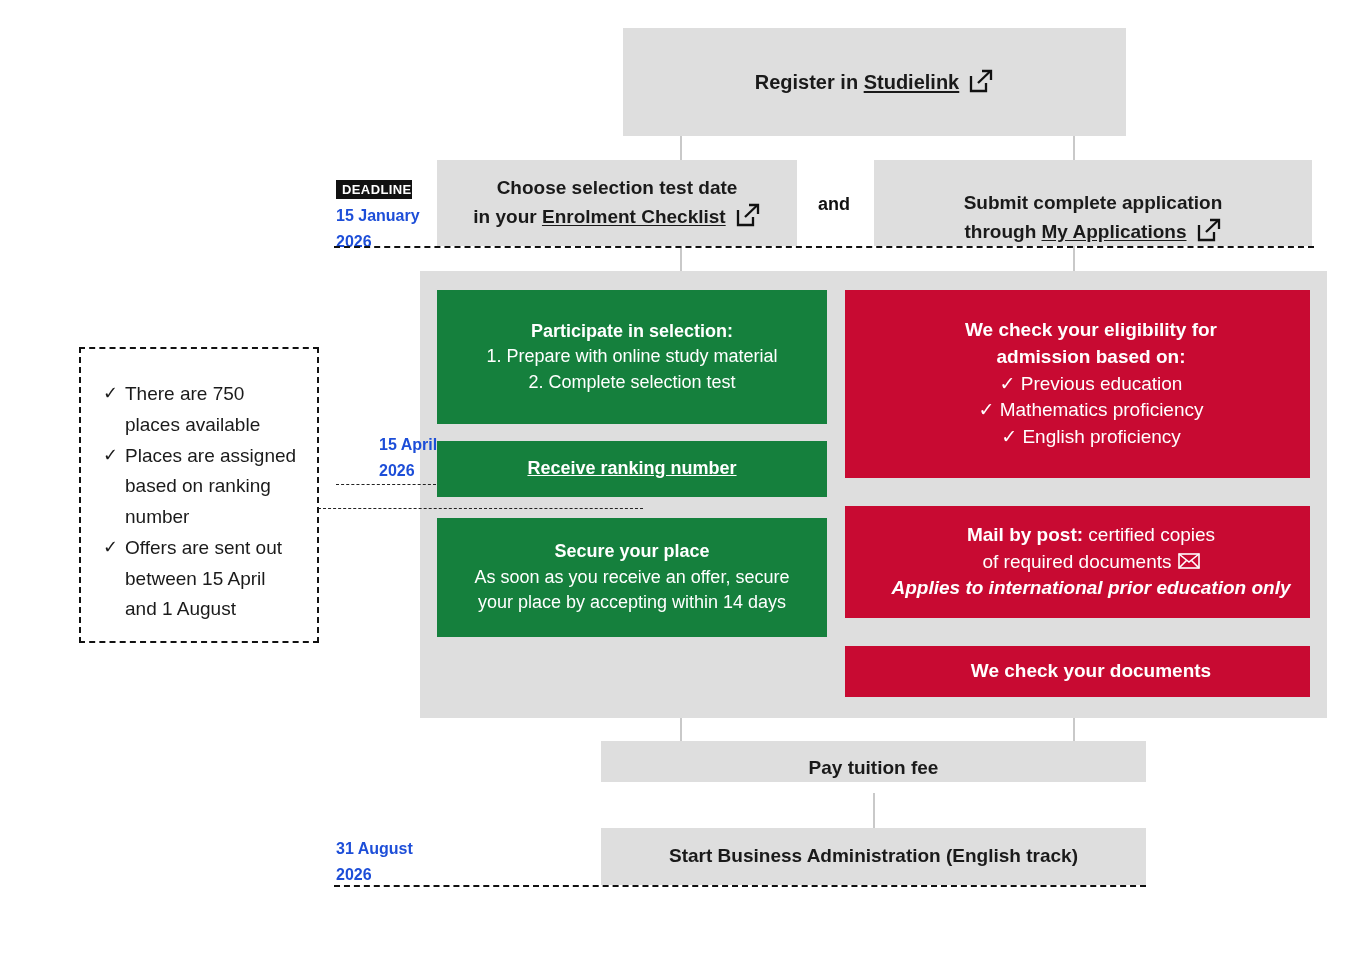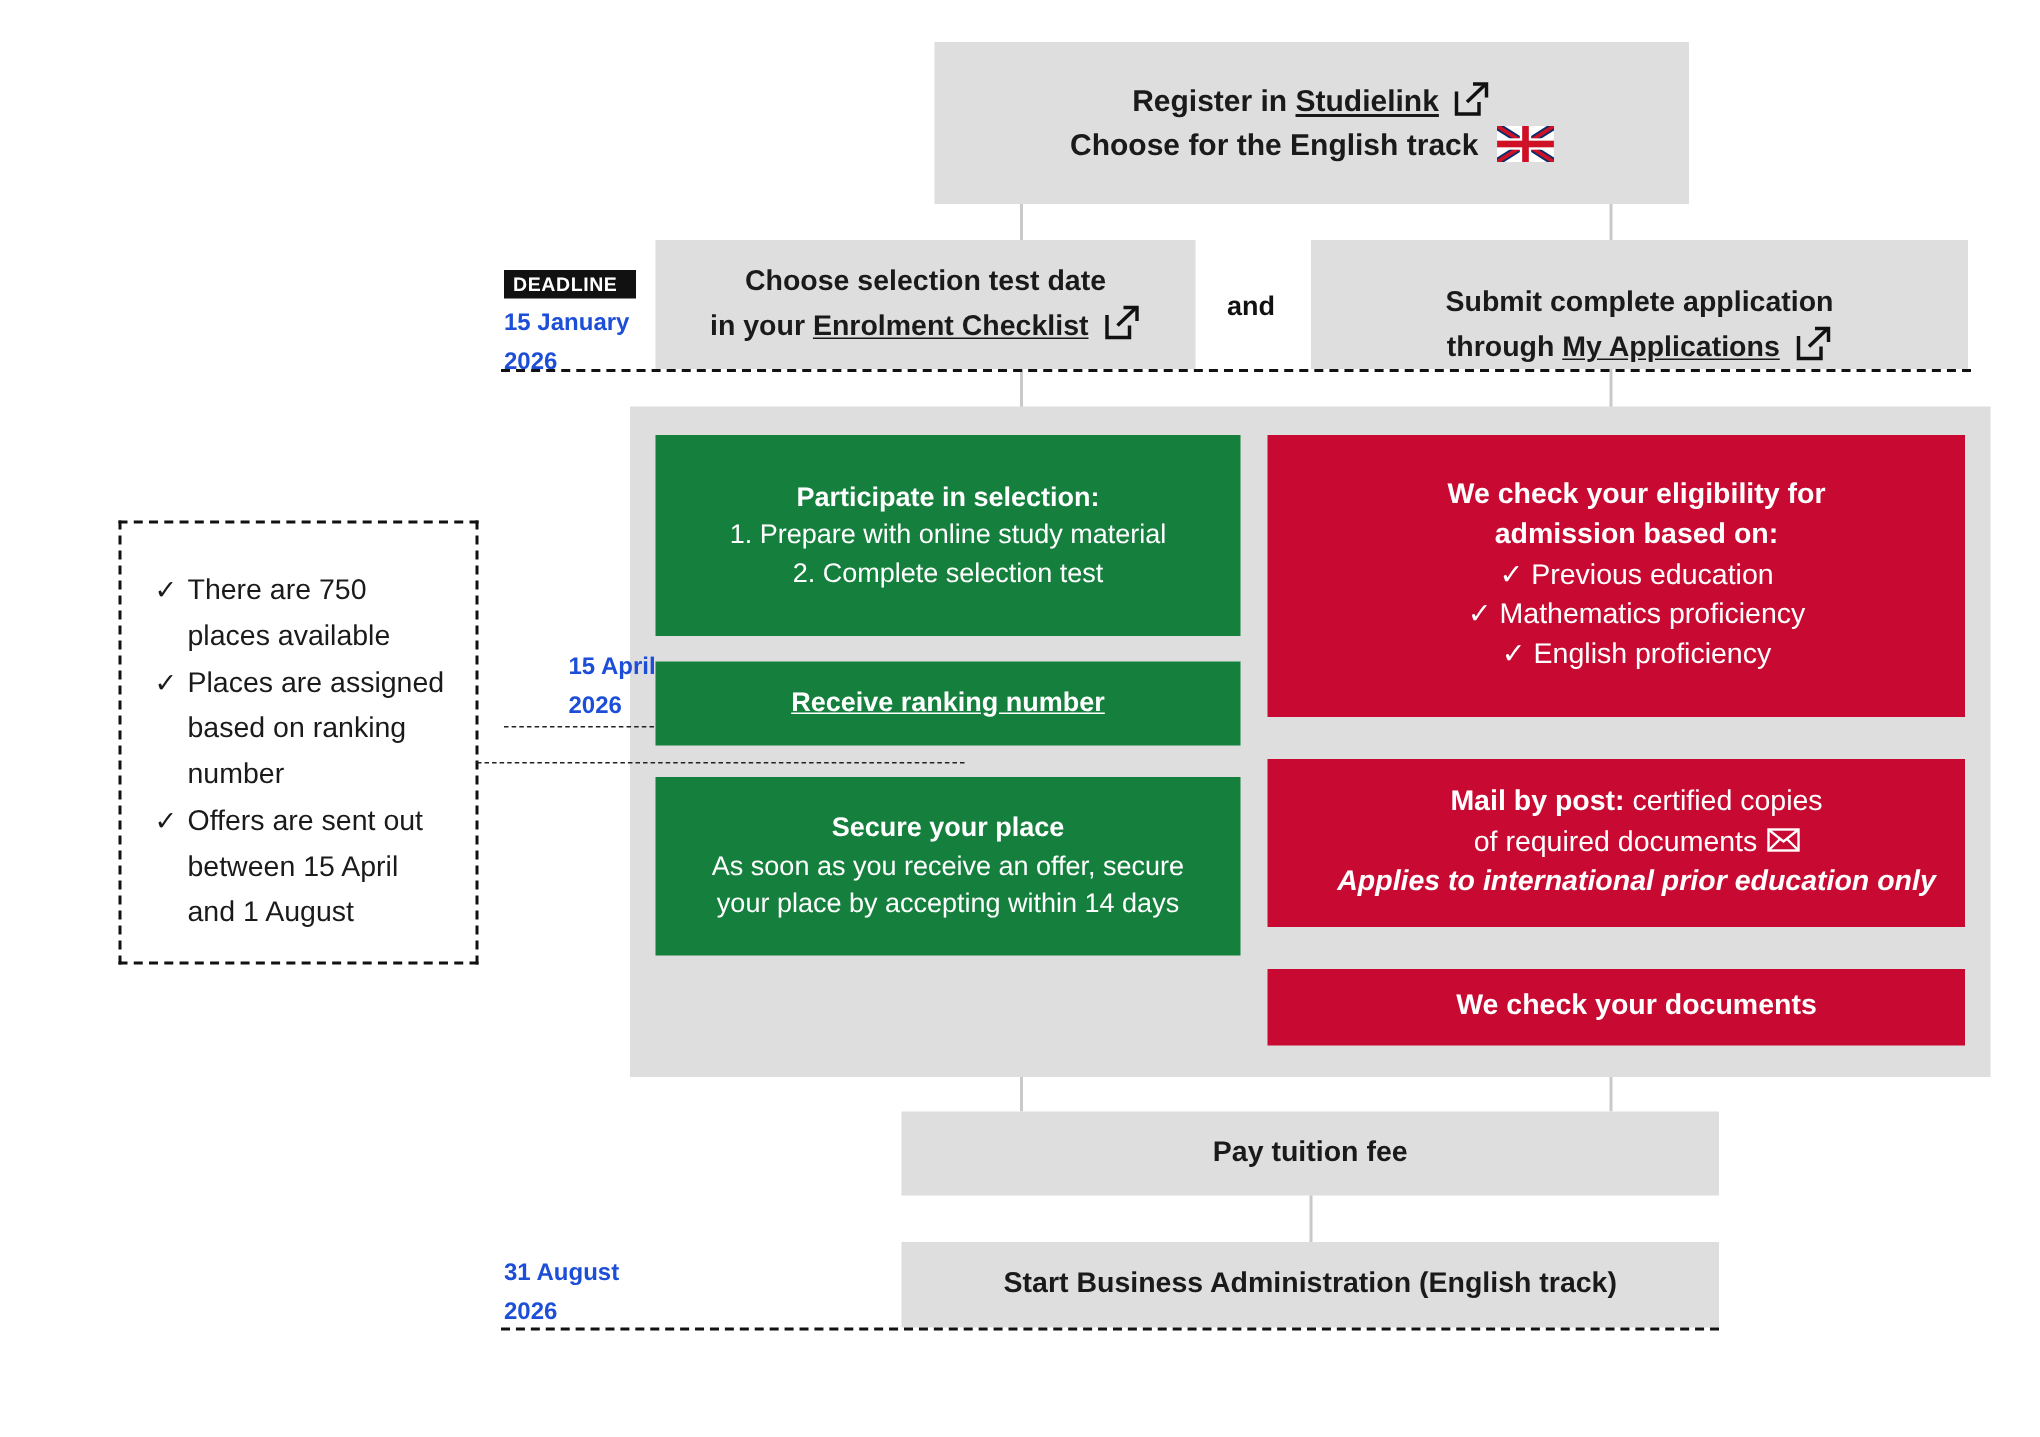--- a/index.html
+++ b/index.html
@@ -73,21 +73,21 @@
   }
 
   
   .deadline-badge{
     position:absolute;
     background:#111111;
     color:#ffffff;
     font-size:13px;
     font-weight:bold;
     letter-spacing:.4px;
-    padding:3px 12px 3px 6px;
+    padding:3px 0 3px 6px;
     line-height:1;
   }
   .date-label{
     position:absolute;
     font-size:16px;
     font-weight:bold;
     color:#1d4ed8;
     line-height:1.65;
     white-space:nowrap;
   }
@@ -145,33 +145,20 @@
   <div class="vline" style="left:1073px;top:697px;height:44px;"></div>
   <div class="vline" style="left:873px;top:793px;height:35px;"></div>
 
   <div class="box gray" style="left:623px;top:28px;width:503px;height:108px;font-size:20px;">
     <div class="line t-bold">
       <span>Register in </span><u class="lnk">Studielink</u><span class="ext-ico">
         <svg viewBox="0 0 26 26" width="26" height="26">
           <path d="M3 8 L3 23 L18 23 L18 15" fill="none" stroke="#111" stroke-width="2.3"></path>
           <path d="M10 15 L22 3.5" fill="none" stroke="#111" stroke-width="2.3"></path>
           <path d="M14 3 L23 3 L23 12" fill="none" stroke="#111" stroke-width="2.3"></path>
-        </svg>
-      </span>
-    </div>
-    <div class="line t-bold">
-      <span>Choose for the English track</span><span class="flag">
-        <svg viewBox="0 0 60 38" width="38" height="24">
-          <rect width="60" height="38" fill="#ffffff"></rect>
-          <path d="M0,0 L60,38 M60,0 L0,38" stroke="#0b2d6e" stroke-width="8"></path>
-          <path d="M0,0 L60,38 M60,0 L0,38" stroke="#ce1124" stroke-width="4"></path>
-          <rect x="24" y="0" width="12" height="38" fill="#ffffff"></rect>
-          <rect x="0" y="13" width="60" height="12" fill="#ffffff"></rect>
-          <rect x="26.5" y="0" width="7" height="38" fill="#ce1124"></rect>
-          <rect x="0" y="15.5" width="60" height="7" fill="#ce1124"></rect>
         </svg>
       </span>
     </div>
   </div>
 
   <div class="deadline-badge" style="left:336px;top:180px;">DEADLINE</div>
   <div class="date-label" style="left:336px;top:203px;">
     <div>15 January</div>
     <div>2026</div>
   </div>
@@ -279,21 +266,21 @@
         </svg>
       </span>
     </div>
     <div class="line ital">Applies to international prior education only</div>
   </div>
 
   <div class="box red" style="left:845px;top:646px;width:465px;height:51px;font-size:19px;">
     <div class="line t-bold">We check your documents</div>
   </div>
 
-  <div class="box gray" style="left:601px;top:741px;width:545px;height:56px;font-size:19px;">
+  <div class="box gray" style="left:601px;top:741px;width:545px;height:41px;font-size:19px;justify-content:flex-end;">
     <div class="line t-bold">Pay tuition fee</div>
   </div>
 
   <div class="date-label" style="left:336px;top:836px;">
     <div>31 August</div>
     <div>2026</div>
   </div>
 
   <div class="box gray" style="left:601px;top:828px;width:545px;height:57px;font-size:19px;">
     <div class="line t-bold">Start Business Administration (English track)</div>

